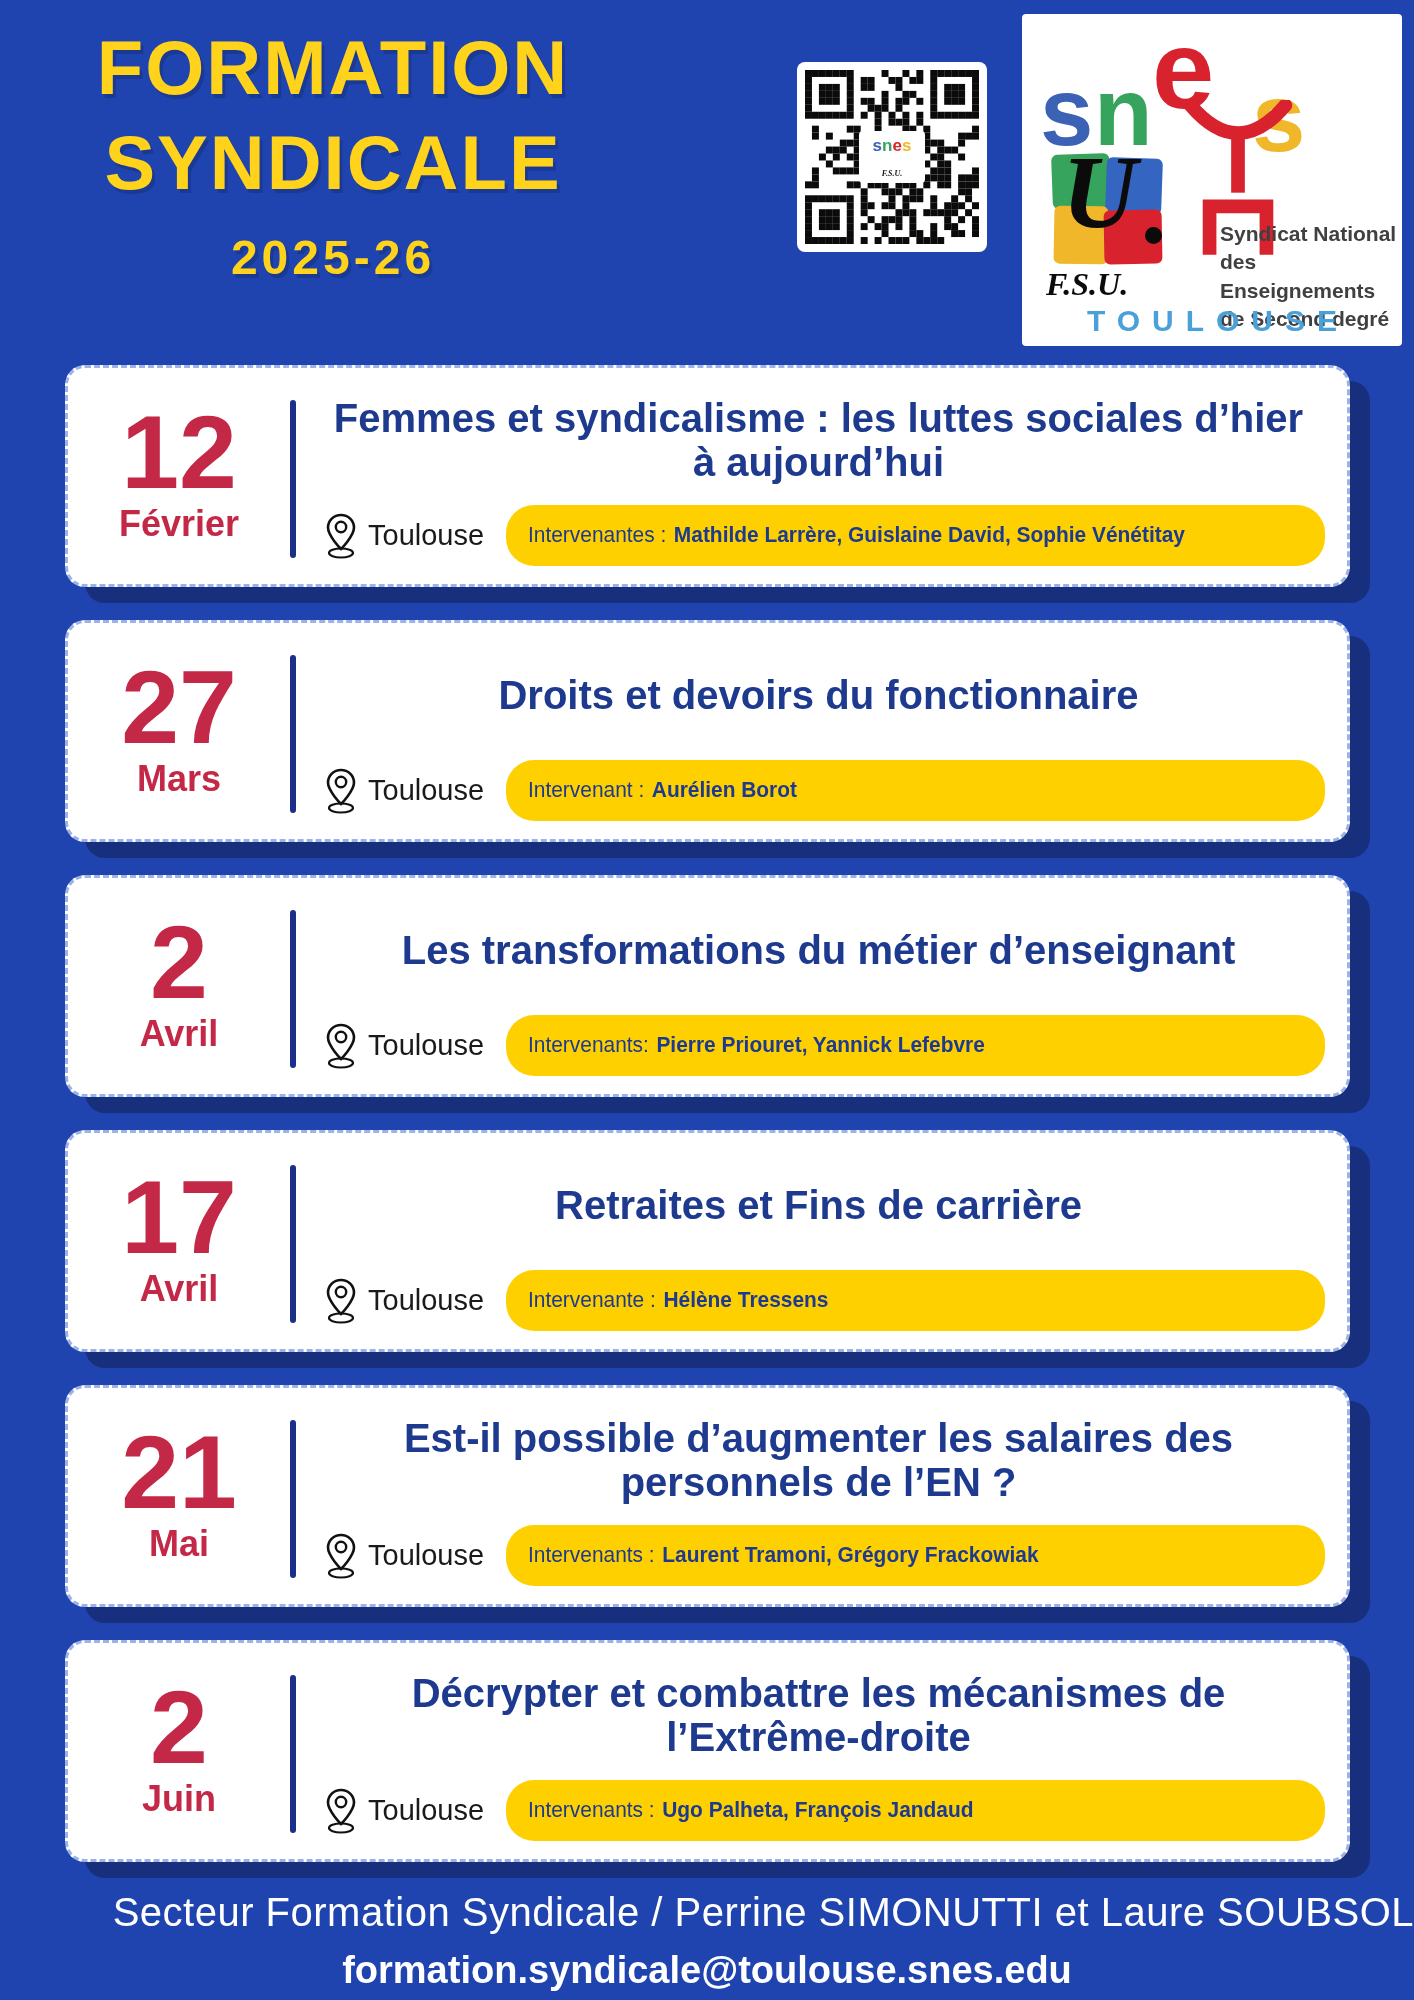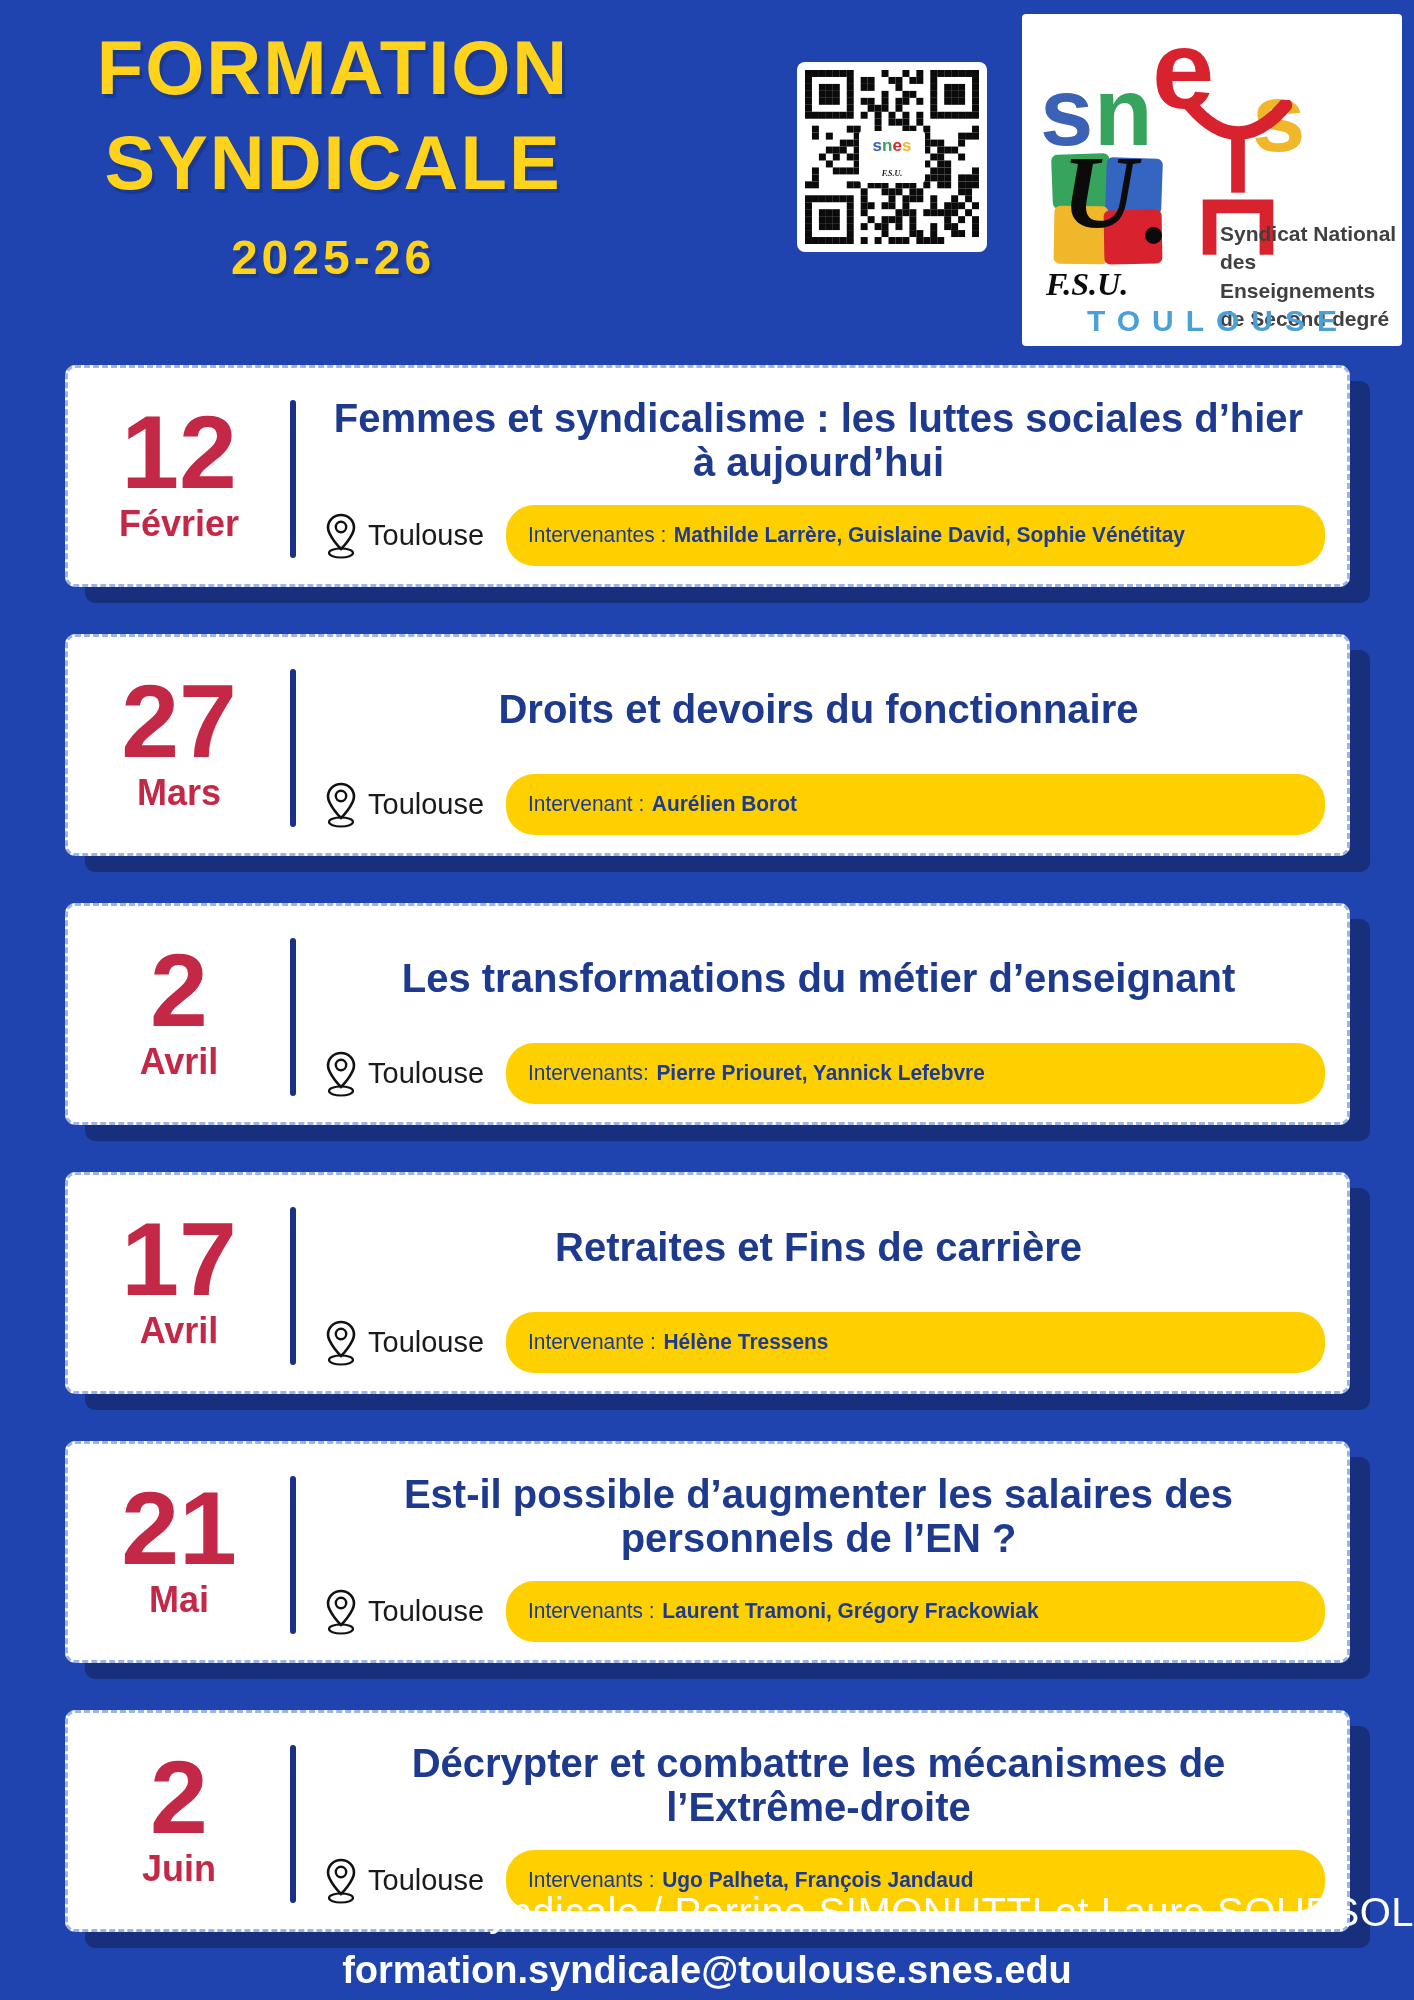--- a/index.html
+++ b/index.html
@@ -73,22 +73,22 @@
   }
   .org-lines{position:absolute;left:198px;top:206px;font-size:21px;font-weight:700;color:#404040;line-height:1.35;}
   .toulouse{
     position:absolute;left:0;right:0;bottom:8px;text-align:center;
     font-size:30px;font-weight:700;color:#4aa0d8;letter-spacing:12px;text-indent:12px;
   }
 
   
   .events{position:absolute;left:65px;top:365px;width:1285px;}
   .card{
-    position:relative;height:222px;margin-bottom:47px;box-sizing:border-box;
-    background:#ffffff;border:3px dashed #9db3e8;border-radius:10px;
+    position:relative;height:222px;margin-bottom:33px;box-sizing:border-box;
+    background:#ffffff;border:3px dashed #9db3e8;border-radius:20px;
     box-shadow:20px 16px 0 0 #172f7d;
     display:grid;grid-template-columns:222px 6px 1fr;
   }
   .date-col{display:flex;flex-direction:column;align-items:center;justify-content:center;gap:4px;}
   .day{font-size:104px;font-weight:800;color:#c42847;line-height:.88;}
   .month{font-size:36px;font-weight:700;color:#c42847;}
   .v-divider{background:#1b2f8a;border-radius:3px;margin:32px 0 26px 0;}
   .content-col{display:flex;flex-direction:column;padding:10px 22px 20px 16px;box-sizing:border-box;gap:8px;}
   .event-title{
     flex:1;display:flex;align-items:center;justify-content:center;

